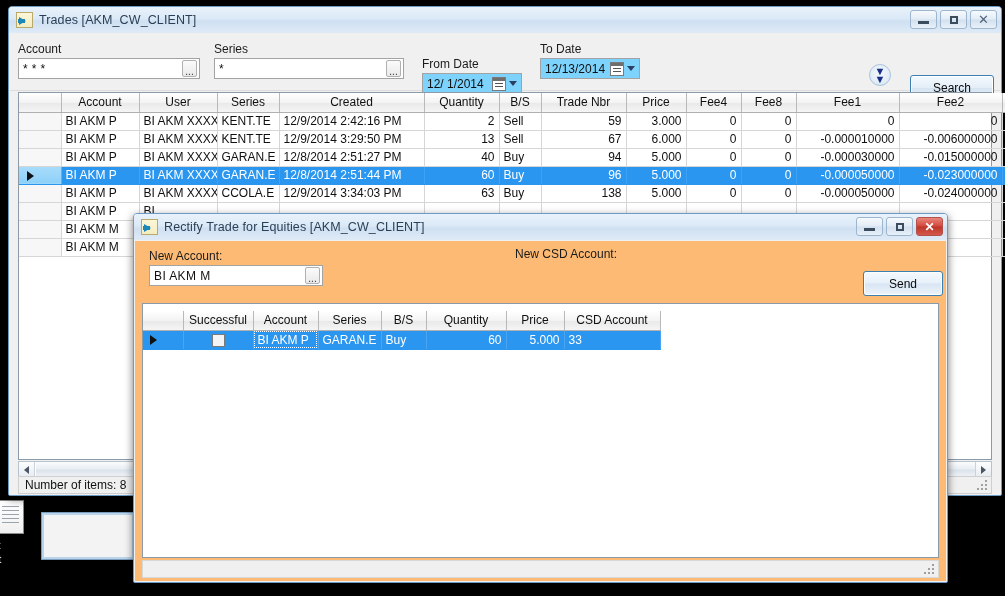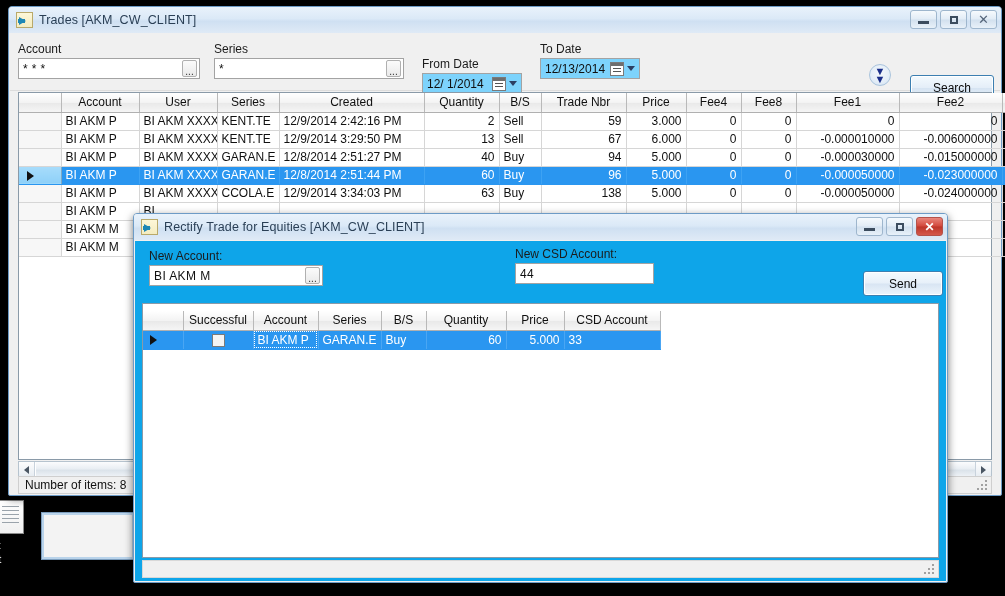--- a/index.html
+++ b/index.html
@@ -279,21 +279,21 @@
     width: 12px; height: 12px;
   }
   .grip i {
     position:absolute; width:2px;height:2px;background:#a0a0a0;
   }
 
   
   #rectify-window { left: 133px; top: 213px; width: 815px; height: 370px; }
   #rectify-body {
     position:absolute; left:1px; right:1px; top:27px; bottom:1px;
-    background:#0ea5e9;
+    background:#fdba74;
   }
   .rect-top { position: relative; height: 58px; }
   .combo {
     height: 22px;
     border: 1px solid #8a8a8a;
     border-radius: 2px;
     background: linear-gradient(180deg,#fdfdfd 0%,#f0f0f0 45%,#e4e4e4 55%,#efefef 100%);
     display:flex; align-items:center;
     padding-left: 4px;
     font-size: 12px; color:#101010;
@@ -653,23 +653,20 @@
           <label>New Account:</label>
           <div class="textbox">
             <span class="val">BI AKM M</span>
             <span class="ellipsis-btn">...</span>
           </div>
         </div>
 
 
         <div class="field" style="left:380px; top:6px; width:139px;">
           <label>New CSD Account:</label>
-          <div class="textbox">
-            <span class="val">44</span>
-          </div>
         </div>
 
         <div class="send-btn" style="left:728px; top:30px;text-align:right;">
           <span>Send</span>
         </div>
       </div>
 
       <div class="rect-grid-wrap">
         <table class="rgrid">
           <colgroup>

